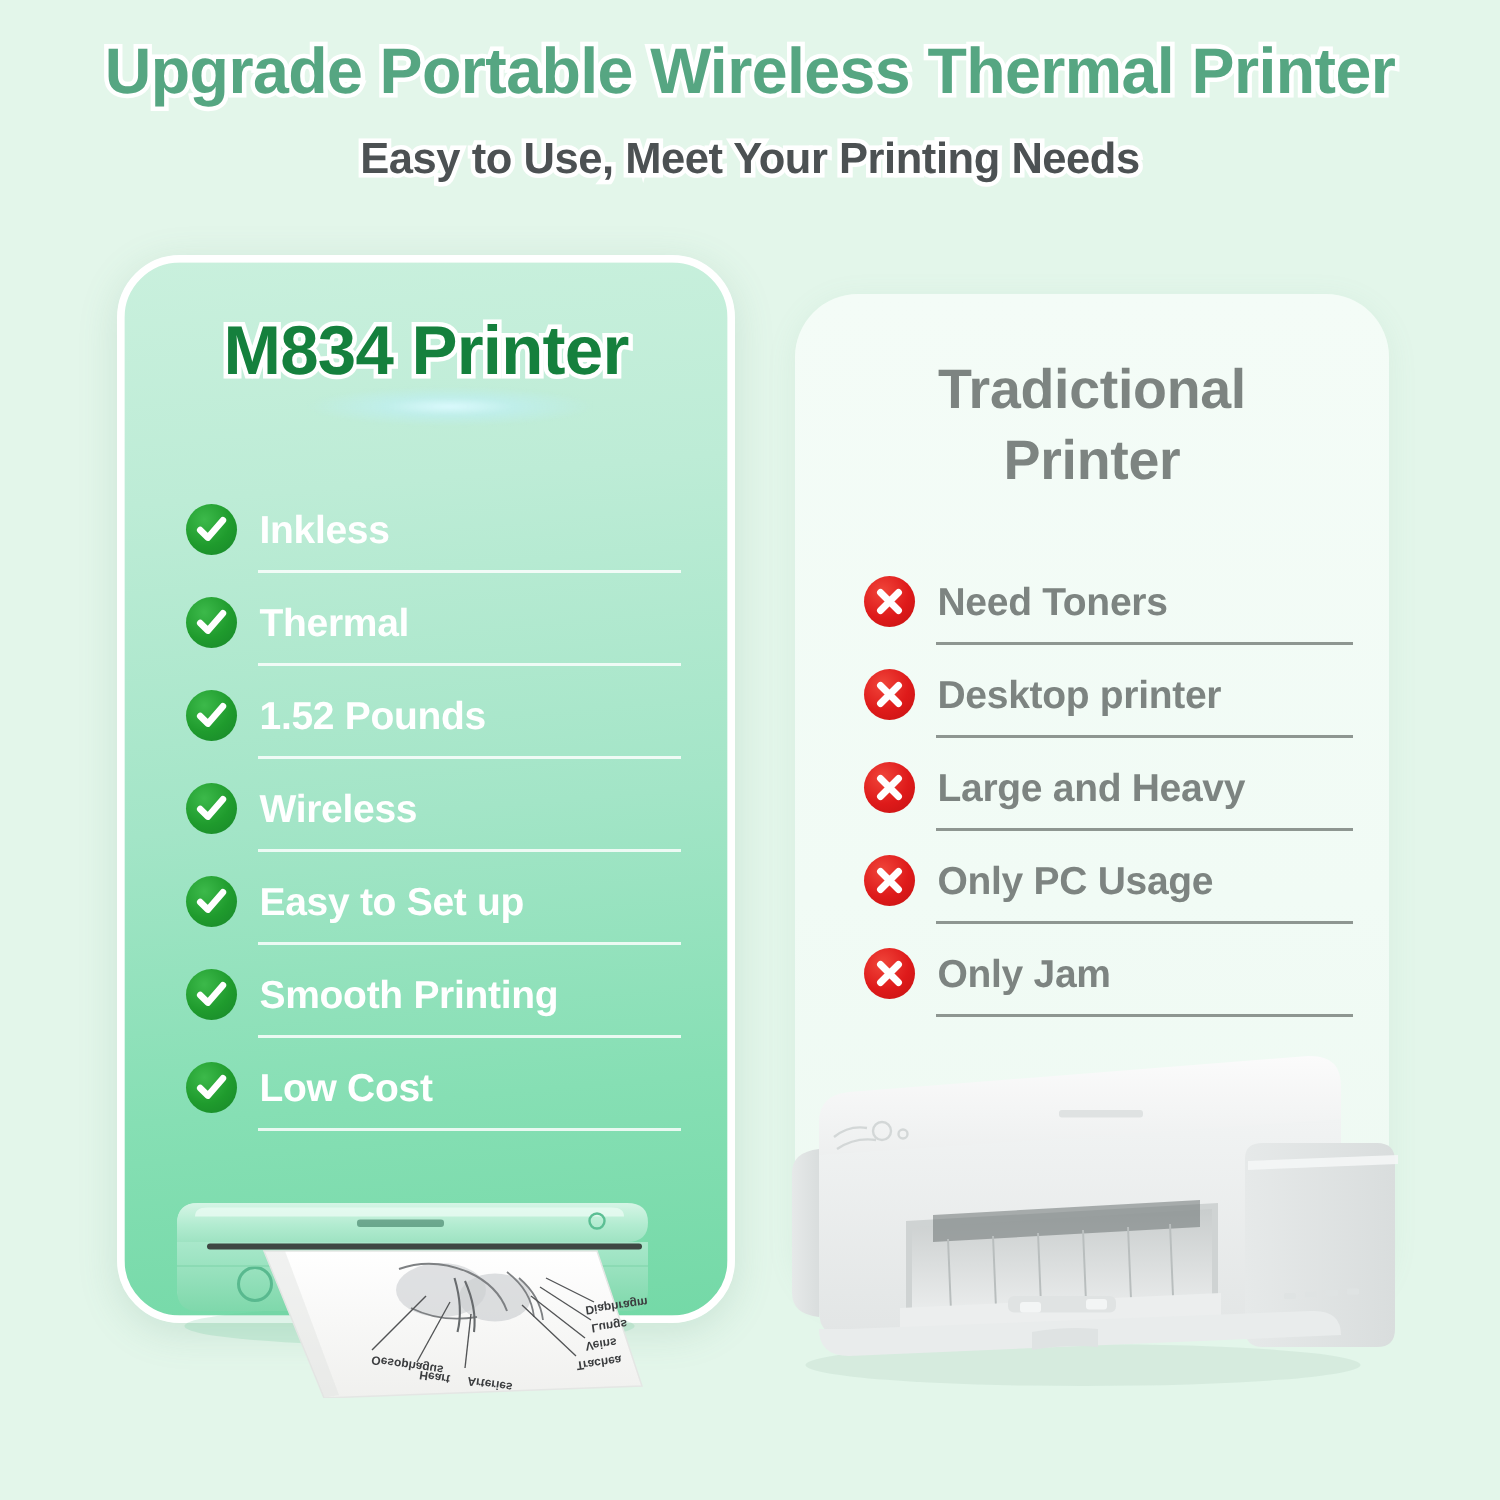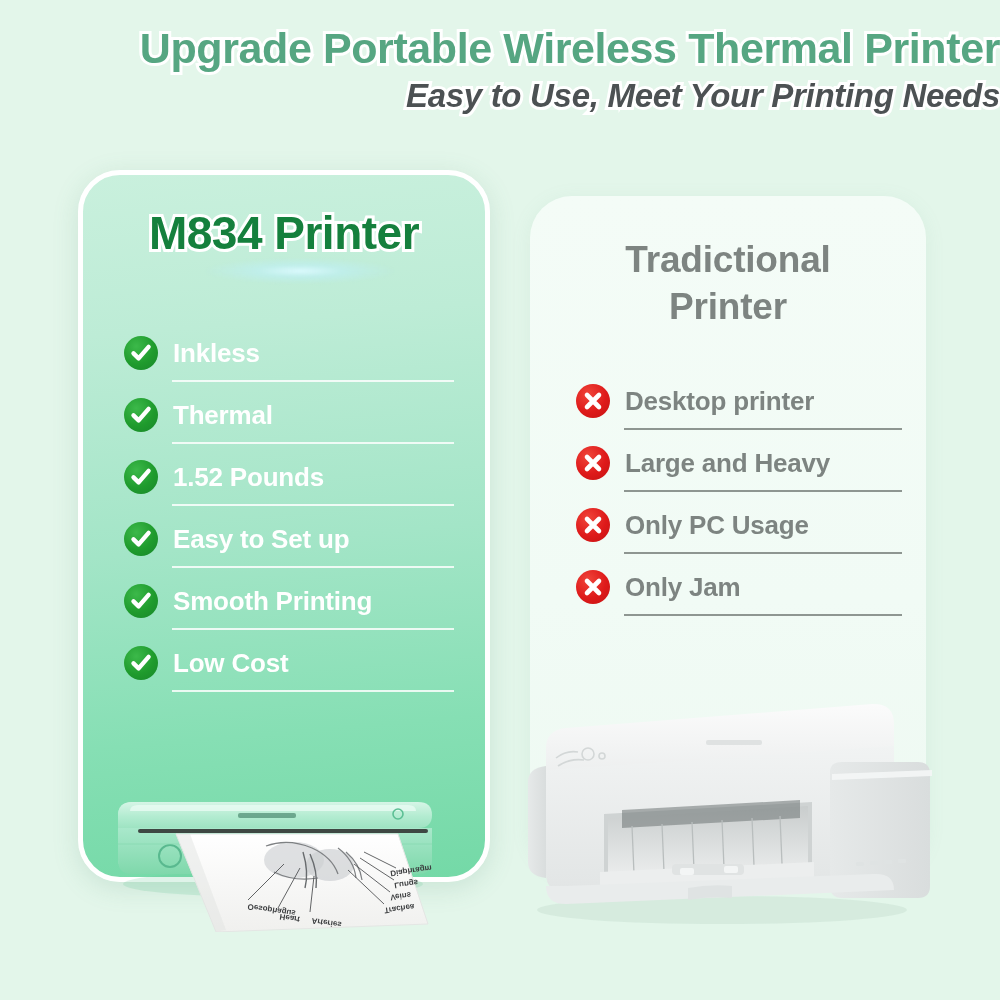--- a/index.html
+++ b/index.html
@@ -6,36 +6,35 @@
   html,body { width:1000px; height:1000px; }
   body {
     font-family:"Liberation Sans", sans-serif;
     background:#e3f6ea;
     position:relative;
     overflow:hidden;
   }
   .stage { position:absolute; inset:0; }
 
   
-  .headline { position:absolute; left:0; top:24px; width:1000px; text-align:right; }
+  .headline { position:absolute; left:0; top:24px; width:1000px; text-align:center; }
   .h-line1 {
     font-size:43px; font-weight:bold; letter-spacing:-0.4px;
     color:#56a682;
     -webkit-text-stroke:6px #ffffff;
     paint-order:stroke fill;
     line-height:1.12;
   }
   .h-line2 {
-    margin-top:6px;
-    font-size:33px; font-weight:bold; letter-spacing:-0.3px;
+    margin-top:18px;
+    font-size:29px; font-weight:bold; letter-spacing:-0.3px;
     color:#4c5153;
     -webkit-text-stroke:6px #ffffff;
     paint-order:stroke fill;
     line-height:1.12;
-    font-style:italic;
   }
 
   
   .card-left {
     position:absolute; left:78px; top:170px; width:412px; height:712px;
     border-radius:42px;
     background:linear-gradient(175deg,#c9f0dd 0%, #bdecd6 22%, #a3e5c7 52%, #86dfb4 78%, #74d9a7 100%);
     border:5px solid #ffffff;
     box-shadow:0 6px 26px rgba(90,150,120,0.18);
   }
@@ -131,20 +130,29 @@
       </span>
       <span class="row-label">1.52 Pounds</span>
       <span class="rule"></span>
     </div>
     <div class="row">
       <span class="badge ok">
         <svg width="34" height="34" viewBox="0 0 34 34">
             <path d="M9.5 17.4 L14.6 22.4 L24.6 10.9" fill="none" stroke="#ffffff" stroke-width="4.4" stroke-linecap="round" stroke-linejoin="round"></path>
           </svg>
       </span>
+      <span class="row-label">Wireless</span>
+      <span class="rule"></span>
+    </div>
+    <div class="row">
+      <span class="badge ok">
+        <svg width="34" height="34" viewBox="0 0 34 34">
+            <path d="M9.5 17.4 L14.6 22.4 L24.6 10.9" fill="none" stroke="#ffffff" stroke-width="4.4" stroke-linecap="round" stroke-linejoin="round"></path>
+          </svg>
+      </span>
       <span class="row-label">Easy to Set up</span>
       <span class="rule"></span>
     </div>
     <div class="row">
       <span class="badge ok">
         <svg width="34" height="34" viewBox="0 0 34 34">
             <path d="M9.5 17.4 L14.6 22.4 L24.6 10.9" fill="none" stroke="#ffffff" stroke-width="4.4" stroke-linecap="round" stroke-linejoin="round"></path>
           </svg>
       </span>
       <span class="row-label">Smooth Printing</span>
@@ -161,20 +169,29 @@
     </div>
   </div>
 
   <div class="card-right"></div>
   <div class="title-right">
     <div>Tradictional</div>
     <div>Printer</div>
   </div>
 
   <div class="list list-right">
+    <div class="row">
+      <span class="badge no">
+        <svg width="34" height="34" viewBox="0 0 34 34">
+            <path d="M11 11 L23 23 M23 11 L11 23" fill="none" stroke="#ffffff" stroke-width="4.6" stroke-linecap="round"></path>
+          </svg>
+      </span>
+      <span class="row-label">Need Toners</span>
+      <span class="rule"></span>
+    </div>
     <div class="row">
       <span class="badge no">
         <svg width="34" height="34" viewBox="0 0 34 34">
             <path d="M11 11 L23 23 M23 11 L11 23" fill="none" stroke="#ffffff" stroke-width="4.6" stroke-linecap="round"></path>
           </svg>
       </span>
       <span class="row-label">Desktop printer</span>
       <span class="rule"></span>
     </div>
     <div class="row">

